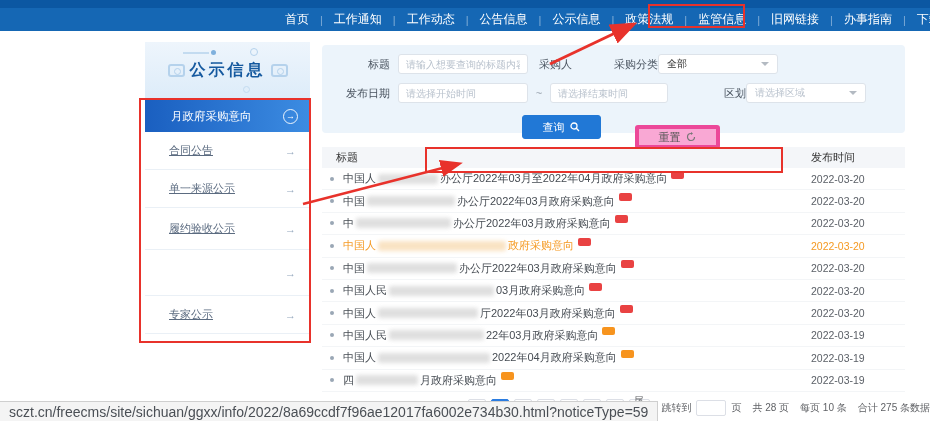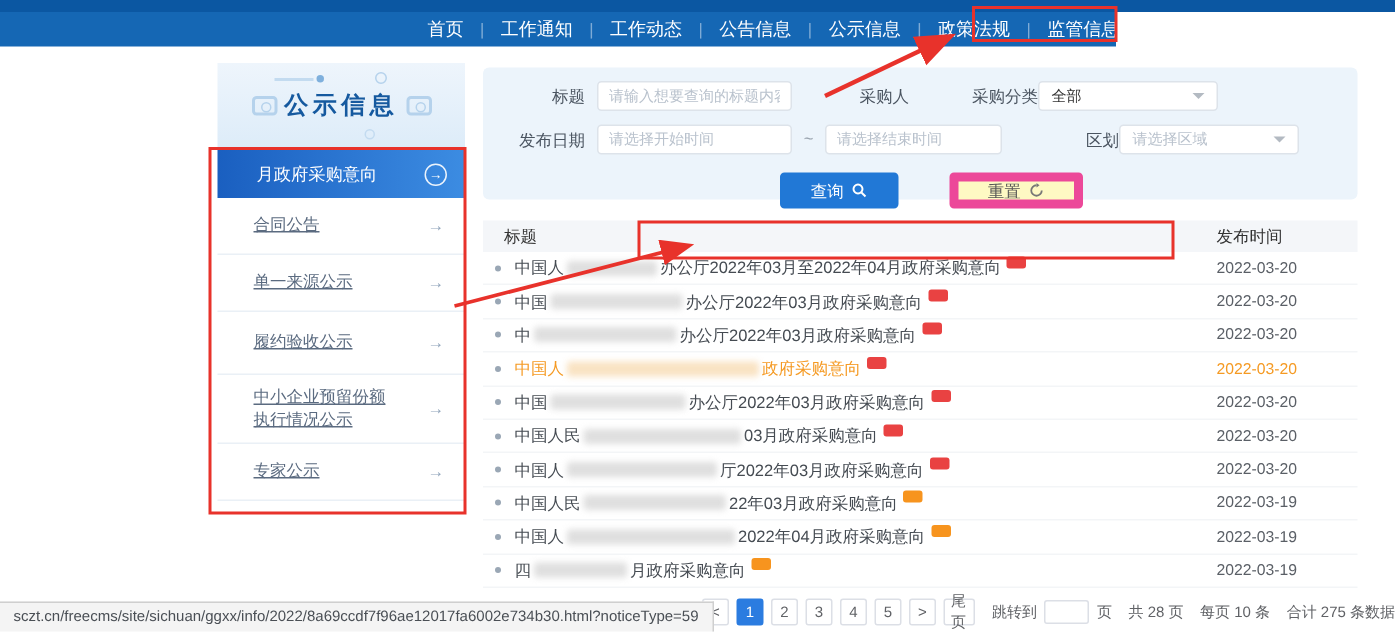--- a/index.html
+++ b/index.html
@@ -2,21 +2,21 @@
 <html><head>
 <meta charset="utf-8">
 <style>
   * { margin:0; padding:0; box-sizing:border-box; }
   html,body { width:930px; height:422px; overflow:hidden; background:#fff;
     font-family:"Liberation Sans","DejaVu Sans",sans-serif; }
   #screen { position:relative; width:930px; height:422px; background:#fff; }
 
   
   .topstrip { position:absolute; left:0; top:0; width:930px; height:8px; background:#0b57a2; }
-  .navbar { position:absolute; left:0; top:8px; width:744px; height:23px; background:#1567b4;
+  .navbar { position:absolute; left:0; top:8px; width:930px; height:23px; background:#1567b4;
     display:flex; align-items:center; padding-left:283px; }
   .nav-item { color:#fff; font-size:12px; text-decoration:none; padding:0 2px; white-space:nowrap; cursor:pointer; }
   .nav-sep { color:rgba(255,255,255,.45); font-size:11px; margin:0 9px; }
 
   
   .sidebar { position:absolute; left:145px; top:42px; width:165px; }
   .side-header { position:relative; height:56px; background:linear-gradient(180deg,#eef5fc,#ddecf9);
     display:flex; align-items:center; justify-content:center; }
   .side-title { font-size:16px; font-weight:bold; color:#15599f; letter-spacing:3px; }
   .decor-cam { width:17px; height:13px; border:2px solid #b5d2ec; border-radius:3px; position:relative; margin:0 5px; }
@@ -36,37 +36,37 @@
     border-bottom:1px solid #eaf0f6; cursor:pointer; }
   .side-item .lbl { width:94px; line-height:1.35;text-decoration:underline; }
   .side-item .arr { margin-left:auto; color:#92a6bc; font-size:11px; }
 
   
   .main { position:absolute; left:322px; top:45px; width:583px; }
   .search-panel { background:#ecf4fb; border-radius:4px; height:88px; padding:9px 0 0 14px; position:relative; }
   .srow { display:flex; align-items:center; height:20px; margin-bottom:9px; }
   .flabel { font-size:11px; color:#4a5460; text-align:right; white-space:nowrap; }
   .w68 { width:62px; padding-right:8px; }
-  .w46 { width:46px; padding-right:8px; margin-left:40px; }
+  .w46 { width:46px; padding-right:8px; margin-left:6px; }
   .w56 { width:56px; padding-right:0; margin-left:22px; }
   .finput { height:20px; background:#fff; border:1px solid #dde3ea; border-radius:3px;
     font-size:10px; color:#444; padding:0 7px; outline:none; }
   .finput::placeholder { color:#b9c2cd; }
   .in130 { width:130px; } .in118 { width:118px; }
   .tilde { width:22px; text-align:center; color:#9aa4af; font-size:11px; }
   .fselect { width:120px; height:20px; background:#fff; border:1px solid #dde3ea; border-radius:3px;
     display:flex; align-items:center; padding:0 8px; font-size:10px; color:#333; cursor:pointer; }
   .fselect.placeholder { color:#b9c2cd; }
   .caret { margin-left:auto; width:0; height:0; border-left:4px solid transparent; border-right:4px solid transparent;
     border-top:4px solid #b3bac2; }
   .btn-row { display:flex; justify-content:center; gap:34px; margin-top:12px; }
   .btn { height:24px; border-radius:3px; font-size:11px; display:flex; align-items:center; justify-content:center;
     gap:5px; padding:0 20px; cursor:pointer; }
   .btn-query { background:#2178d6; color:#fff; border:1px solid #2178d6; }
-  .btn-reset { background:#fef9c3; color:#555; border:6px solid #ec4899; }
+  .btn-reset { background:#f9a8d4; color:#555; border:4px solid #ec4899;margin-top:10px; }
 
   .table-head { margin-top:14px; height:21px; background:#f4f6f9; display:flex; align-items:center;
     font-size:11px; color:#333; padding:0 14px 0 14px; }
   .th-date { margin-left:auto; width:80px; }
   .trow { height:22.4px; display:flex; align-items:center; border-bottom:1px solid #f3f5f7;
     padding:0 14px 0 8px; font-size:11px; color:#454b52; cursor:pointer; }
   .bullet { width:4px; height:4px; border-radius:50%; background:#9aa7b5; margin-right:9px; flex:none; }
   .blurseg { display:inline-block; height:10px; border-radius:2px; background:#d7d7d7;
     filter:blur(2px); opacity:.8; margin:0 2px; flex:none; }
   .badge { width:13px; height:8px; border-radius:2px; margin-left:4px; transform:translateY(-4px); flex:none; }
@@ -82,21 +82,21 @@
     font-size:10px; color:#606266; }
   .pbtn { min-width:18px; height:18px; border:1px solid #dcdfe6; border-radius:2px; background:#fff;
     display:flex; align-items:center; justify-content:center; padding:0 4px; cursor:pointer; color:#606266; }
   .pbtn.active { background:#2b7ce0; border-color:#2b7ce0; color:#fff; }
   .jump-input { width:30px; height:16px; border:1px solid #dcdfe6; border-radius:2px; outline:none; }
   .pstat { margin-left:6px; white-space:nowrap; }
 
   
   .statusbar { position:absolute; left:0; bottom:1px; height:20px; background:#f4f4f4;
     border:1px solid #cfcfcf; border-left:none; border-bottom:none; display:flex; align-items:center;
-    padding:0 9px; font-size:10px; color:#4a4f55; white-space:nowrap; }
+    padding:0 9px; font-size:14px; color:#4a4f55; white-space:nowrap; }
 
   
   .anno-box { position:absolute; border:2px solid #e8322b; pointer-events:none; }
   #anno-nav { left:648px; top:4px; width:97px; height:24px; }
   #anno-side { left:139px; top:98px; width:172px; height:245px; }
   #anno-row { left:425px; top:147px; width:358px; height:26px; }
   #anno-arrows { position:absolute; left:0; top:0; width:930px; height:422px; pointer-events:none; }
 </style>
 </head>
 <body>
@@ -151,21 +151,20 @@
   </div>
         <div class="side-item" style="height: 38px;">
     <span class="lbl">单一来源公示</span>
     <span class="arr">→</span>
   </div>
         <div class="side-item" style="height: 42px;">
     <span class="lbl">履约验收公示</span>
     <span class="arr">→</span>
   </div>
         <div class="side-item" style="height: 46px;">
-    <span class="lbl">中小企业预留份额执行情况公示</span>
     <span class="arr">→</span>
   </div>
         <div class="side-item" style="height: 38px;">
     <span class="lbl">专家公示</span>
     <span class="arr">→</span>
   </div>
       </div>
   </div>
 
   <div class="main">

